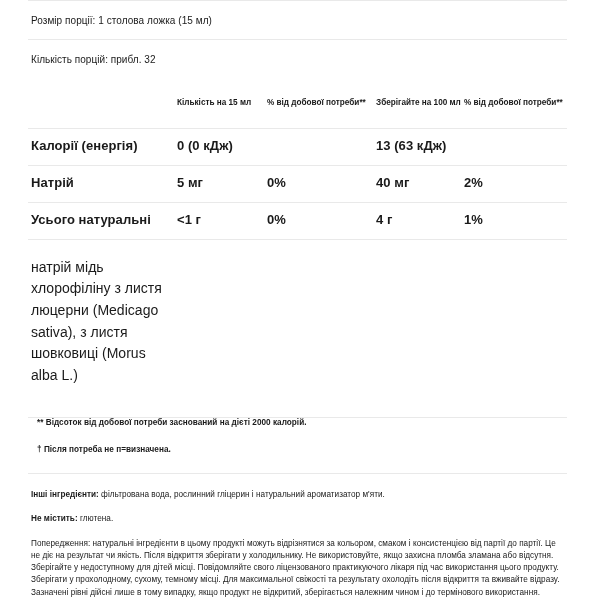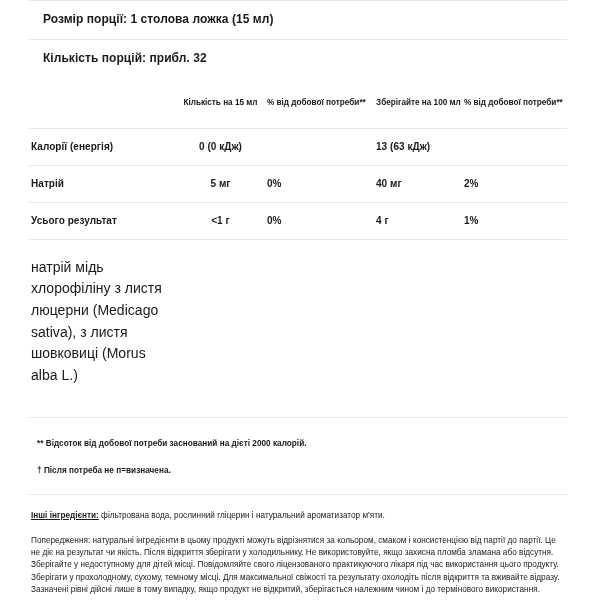--- a/index.html
+++ b/index.html
@@ -31,59 +31,58 @@
 
   
   .info-row {
     height: 38px;
     display: flex;
     align-items: center;
     padding-left: 3px;
     box-sizing: border-box;
   }
   .info-row .txt {
-    font-size: 12px;
-    font-weight: bold;
+    font-size: 10px;
+    font-weight: normal;
     letter-spacing: 0.05px;
     line-height: 1.3;
-    margin-left: 12px;
   }
 
   
   .ntable {
     width: 100%;
     border-collapse: collapse;
     table-layout: fixed;
   }
   .ntable td {
     padding: 0;
     vertical-align: middle;
     border-bottom: 1px solid #e9e9e9;
   }
 
   .col-name  { width: 146px; }
-  .col-a15   { width: 90px; text-align: center;  }
+  .col-a15   { width: 90px;  }
   .col-p15   { width: 109px; }
   .col-a100  { width: 88px;  }
   .col-p100  { width: 106px; }
 
   .head-cell {
     height: 50px;
     font-size: 8.2px;
     font-weight: bold;
     line-height: 1.45;
     padding-left: 3px !important;
     box-sizing: border-box;
     vertical-align: middle;
   }
   .head-cell .inner { display: block; }
 
   .body-cell {
     height: 37px;
-    font-size: 10px;
+    font-size: 13px;
     font-weight: bold;
     line-height: 1.3;
     padding-left: 3px !important;
     box-sizing: border-box;
     letter-spacing: 0.05px;
   }
 
   
   .src-cell {
     padding-left: 3px !important;
@@ -94,21 +93,20 @@
   .src-text {
     font-size: 14px;
     font-weight: normal;
     line-height: 1.55;
     width: 132px;
     letter-spacing: 0.02px;
   }
 
   
   .footnotes {
-    margin-top: 21px;
     padding-left: 9px;
   }
   .footnote {
     font-size: 8.2px;
     font-weight: bold;
     line-height: 1.3;
     letter-spacing: 0.03px;
     margin-bottom: 17px;
   }
 
@@ -129,21 +127,20 @@
     font-size: 8.2px;
     line-height: 1.32;
     font-weight: normal;
     letter-spacing: 0.02px;
   }
   .prose p.tight {
     margin-bottom: 13px;
   }
   .prose .lbl {
     font-weight: bold;
-    text-decoration: underline;
   }
   .prose p.warn {
     line-height: 1.5;
     margin-bottom: 0;
   }
 </style>
 </head>
 <body>
 
 <div class="panel">
@@ -191,21 +188,21 @@
 
       <tr>
         <td class="body-cell col-name">Натрій</td>
         <td class="body-cell col-a15">5 мг</td>
         <td class="body-cell col-p15">0%</td>
         <td class="body-cell col-a100">40 мг</td>
         <td class="body-cell col-p100">2%</td>
       </tr>
 
       <tr>
-        <td class="body-cell col-name">Усього результат</td>
+        <td class="body-cell col-name">Усього натуральні</td>
         <td class="body-cell col-a15">&lt;1 г</td>
         <td class="body-cell col-p15">0%</td>
         <td class="body-cell col-a100">4 г</td>
         <td class="body-cell col-p100">1%</td>
       </tr>
 
 
 
       <tr>
         <td class="src-cell" colspan="5">
@@ -219,17 +216,18 @@
   <div class="footnotes">
     <div class="footnote">** Відсоток від добової потреби заснований на дієті 2000 калорій.</div>
     <div class="footnote">† Після потреба не п=визначена.</div>
   </div>
 
   <div class="divider2"></div>
 
   <div class="prose">
     <p class="tight"><span class="lbl">Інші інгредієнти:</span><span> фільтрована вода, рослинний гліцерин і натуральний ароматизатор м'яти.</span></p>
 
+    <p class="tight"><span class="lbl">Не містить:</span><span> глютена.</span></p>
 
     <p class="warn"><span>Попередження:</span><span> натуральні інгредієнти в цьому продукті можуть відрізнятися за кольором, смаком і консистенцією від партії до партії. Це не діє на результат чи якість. Після відкриття зберігати у холодильнику. Не використовуйте, якщо захисна пломба зламана або відсутня. Зберігайте у недоступному для дітей місці. Повідомляйте свого ліцензованого практикуючого лікаря під час використання цього продукту. Зберігати у прохолодному, сухому, темному місці. Для максимальної свіжості та результату охолодіть після відкриття та вживайте відразу. Зазначені рівні дійсні лише в тому випадку, якщо продукт не відкритий, зберігається належним чином і до термінового використання.</span></p>
   </div>
 
 </div>
 
 </body></html>

